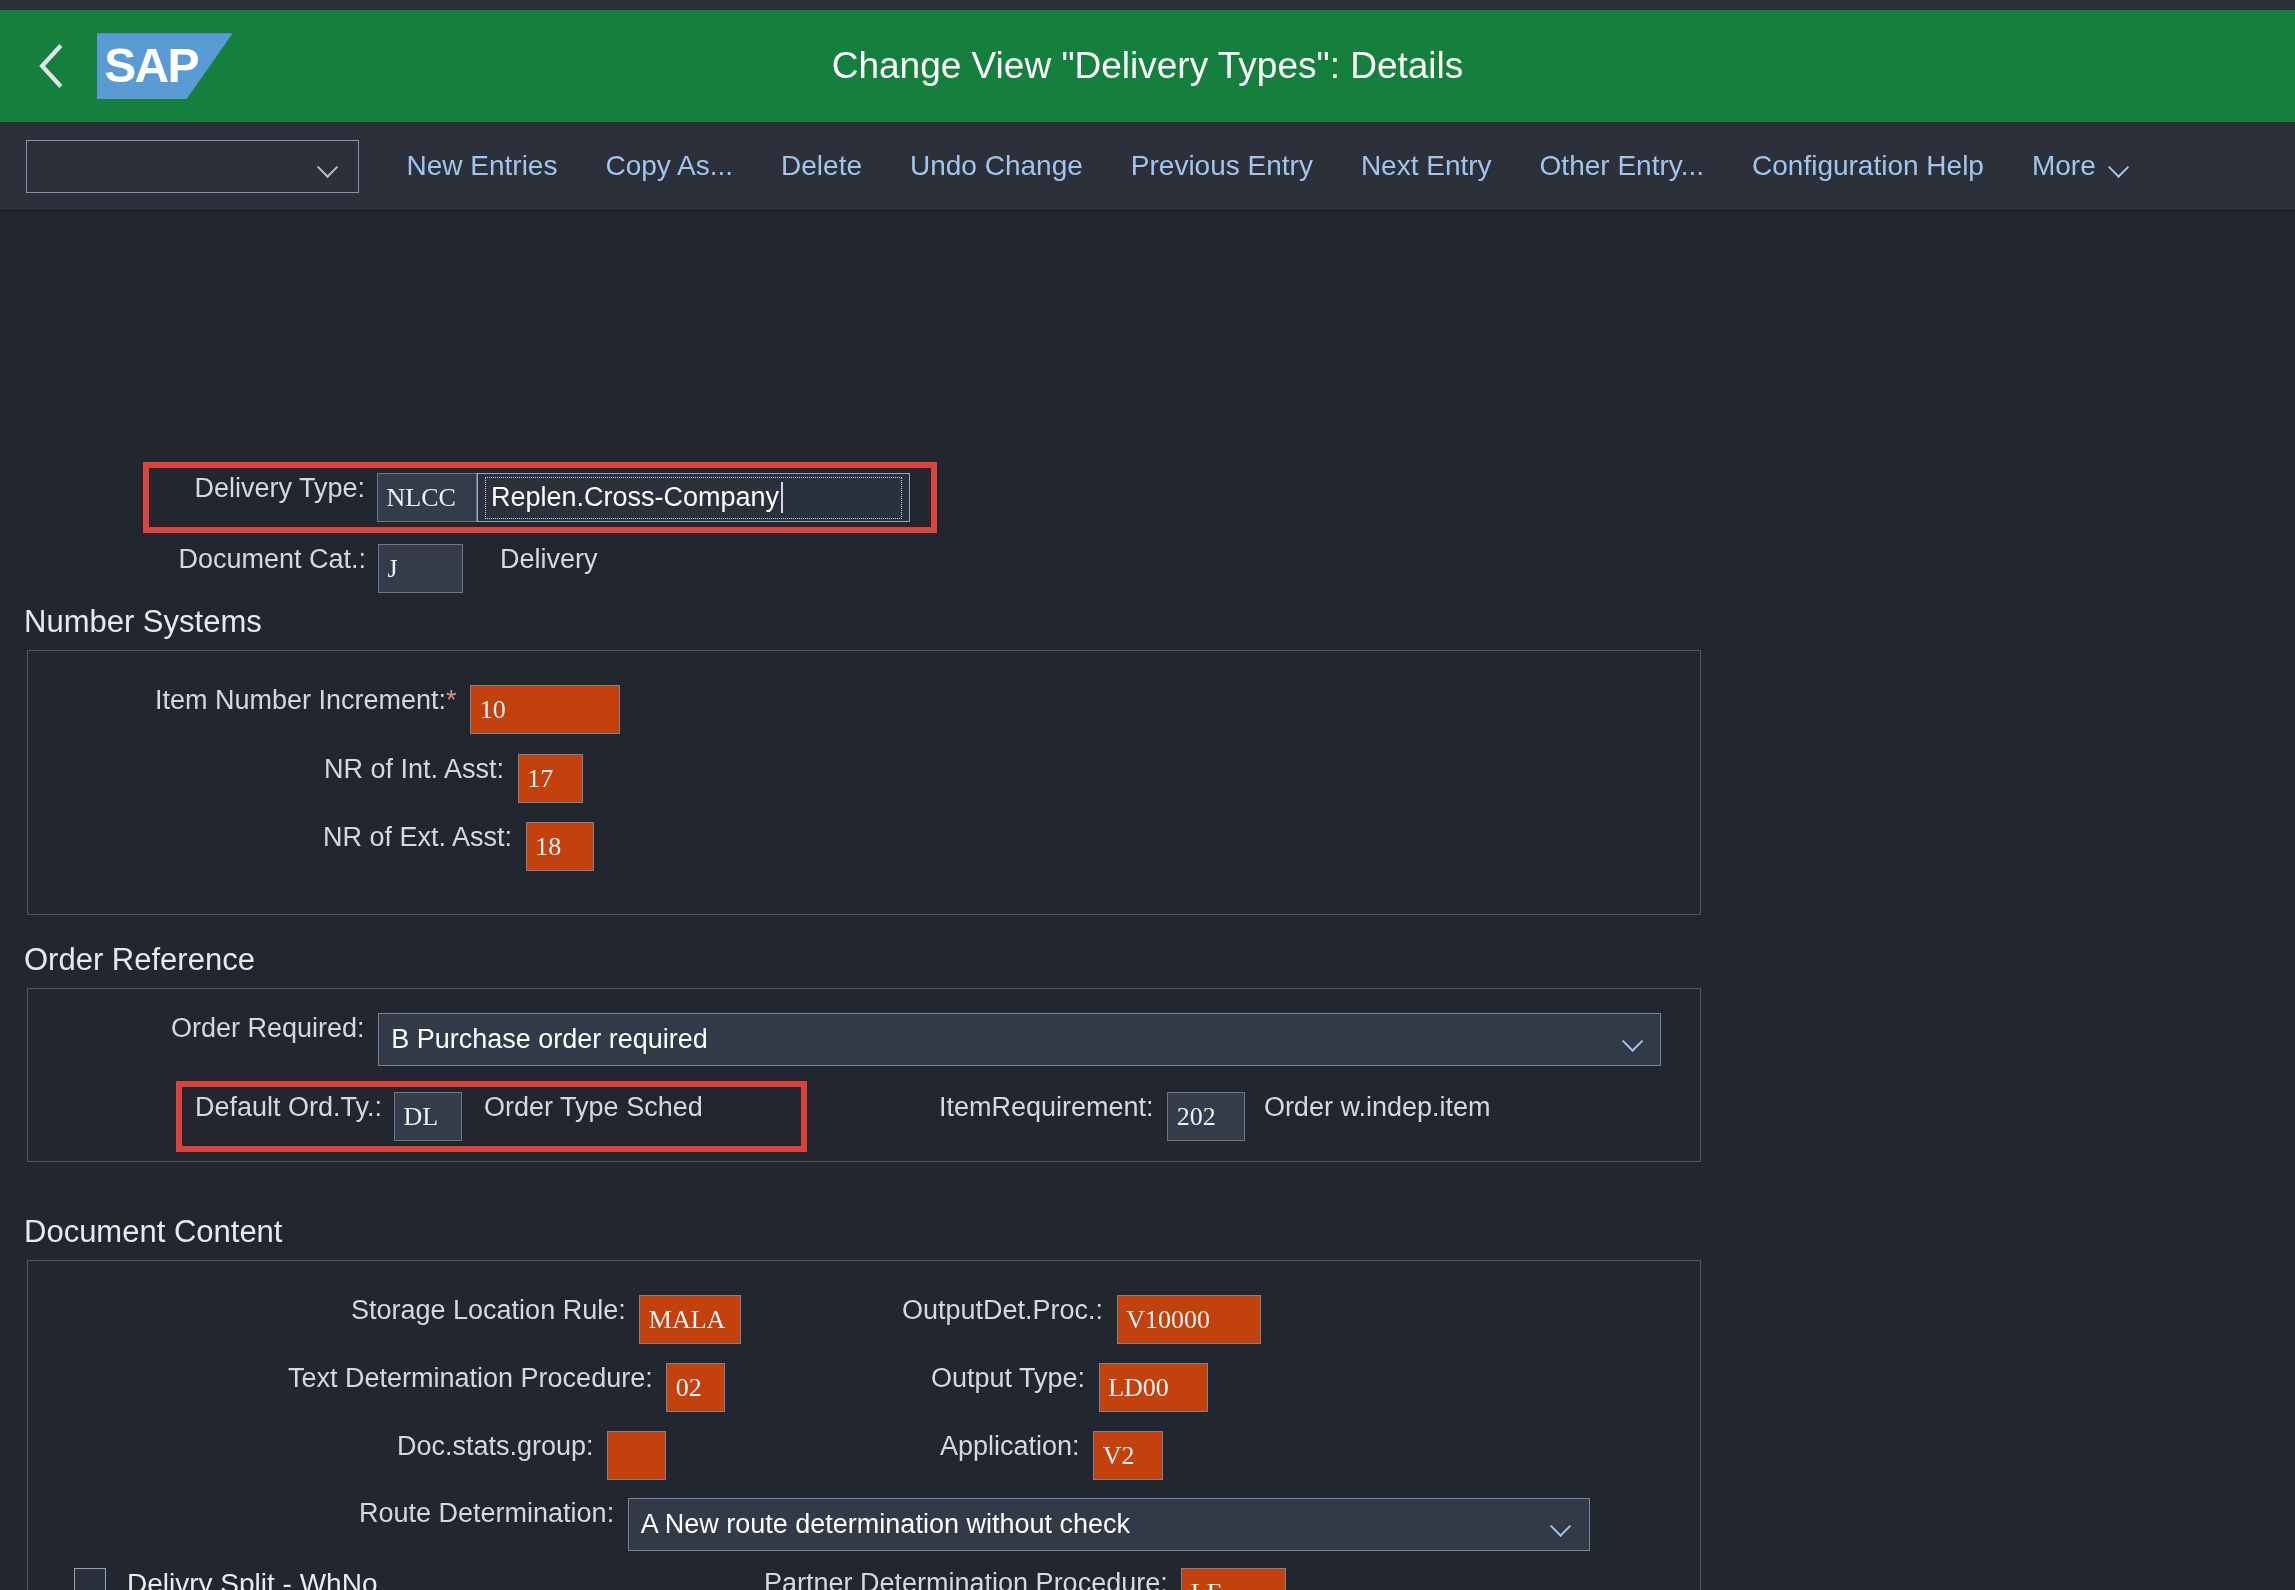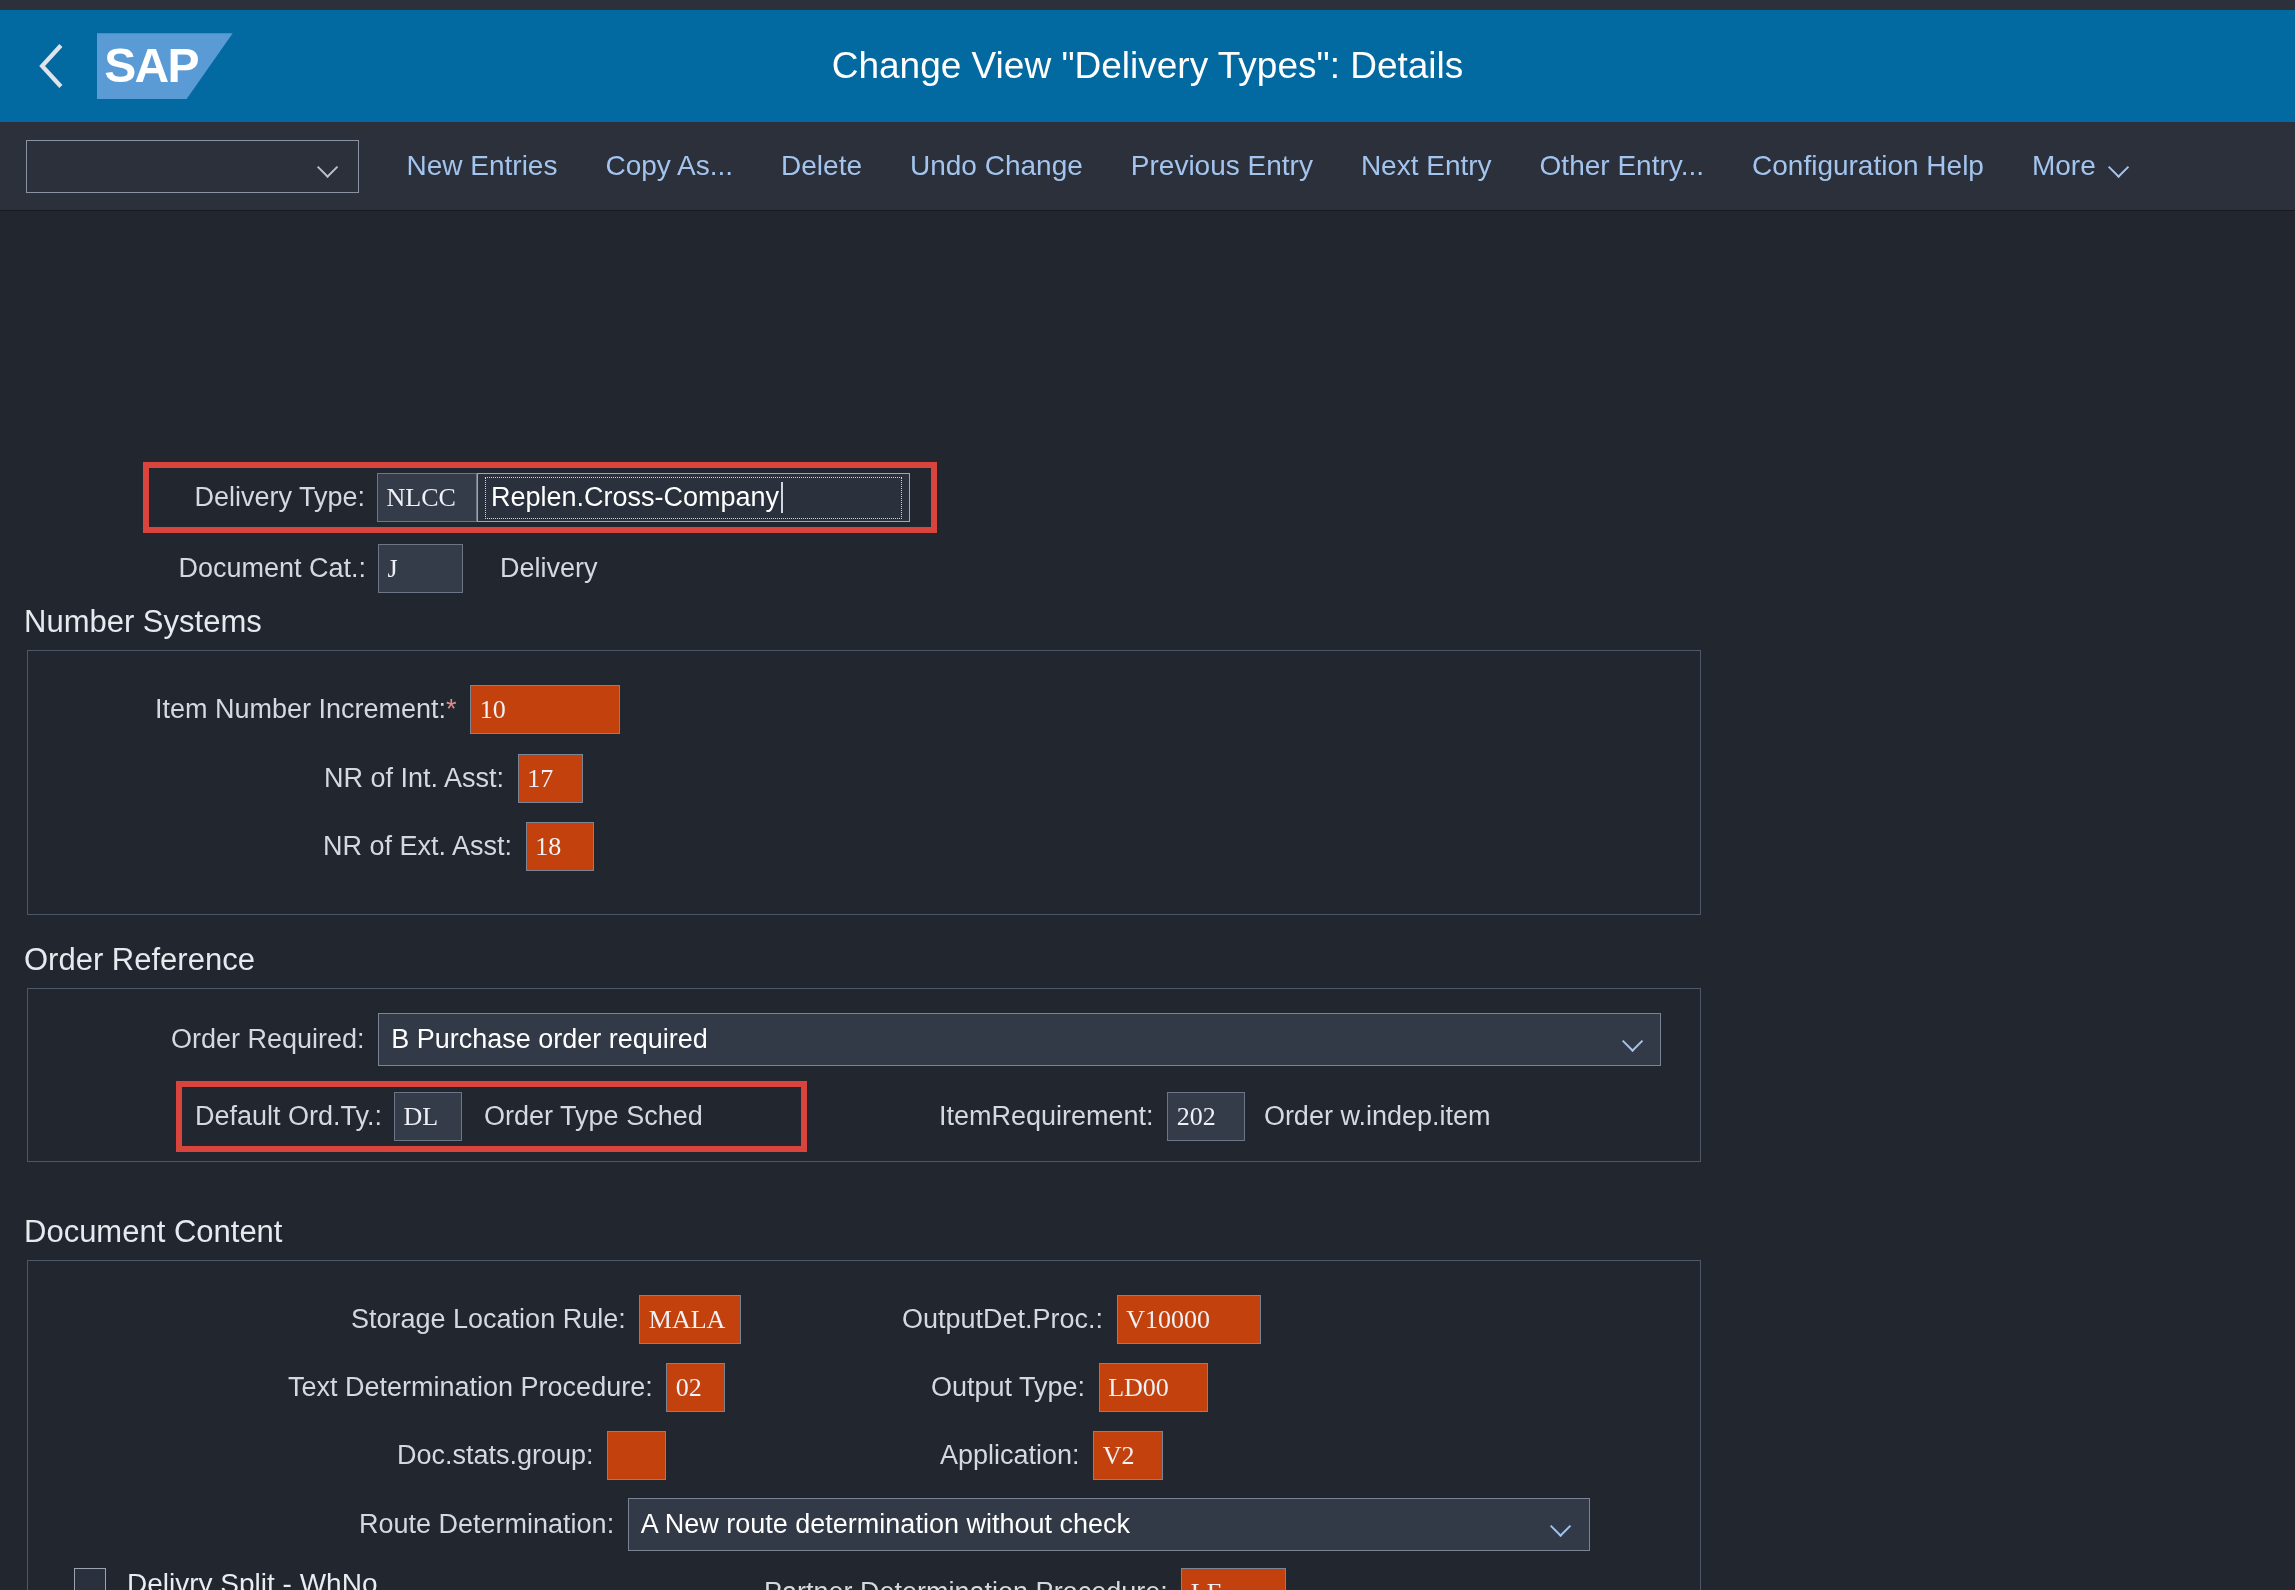--- a/index.html
+++ b/index.html
@@ -14,21 +14,21 @@
   
   .top-strip {
     height: 10.2px;
     background: #2b303a;
     width: 100%;
   }
 
   
   .header {
     height: 112px;
-    background: #0369a1;
+    background: #15803d;
     display: flex;
     align-items: center;
     position: relative;
   }
   .back-btn {
     width: 54px;
     height: 54px;
     margin-left: 24px;
     display: flex;
     align-items: center;
@@ -114,21 +114,21 @@
     width: 12.7px; height: 12.7px;
     border-left: 2.5px solid #a3c4ee;
     border-bottom: 2.5px solid #a3c4ee;
     transform: rotate(-45deg);
   }
   .chev.grey::before { border-color: #b9c0cc; }
 
   
   .content { padding: 0 0 0 0; position: relative; }
 
-  .row { display: flex; align-items: center; }
+  .row { display: flex; align-items: flex-start; }
 
   .lbl {
     color: #d4d8df;
     font-size: 27px;
     text-align: right;
     font-family: "Liberation Sans", sans-serif;
     white-space: nowrap;
   }
   .lbl .req { color: #e08a86; font-size: 27px; }
 

